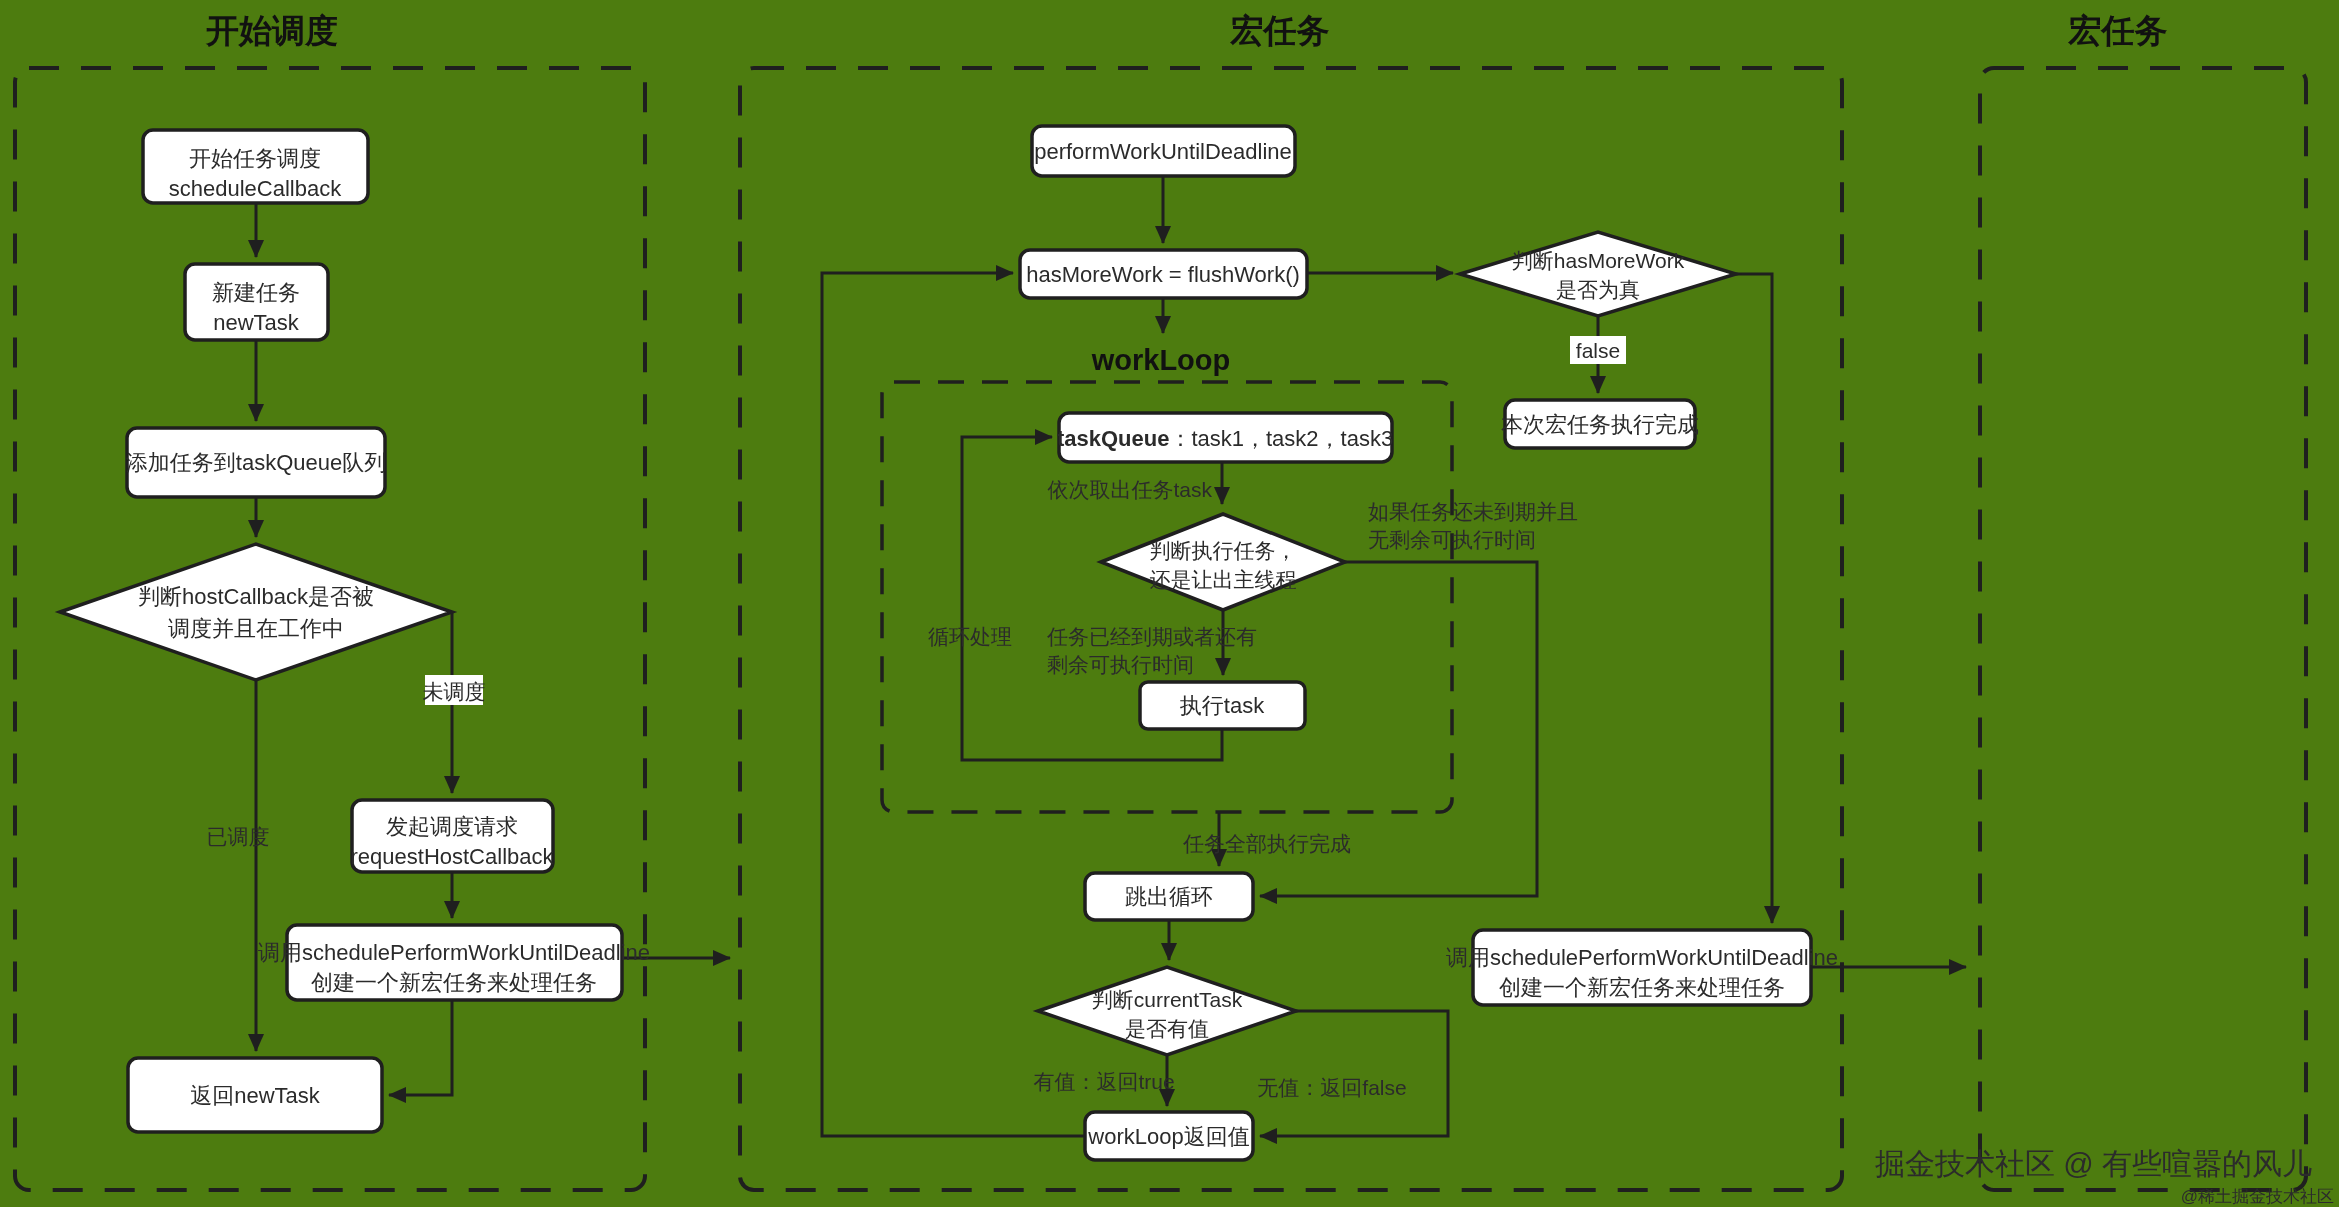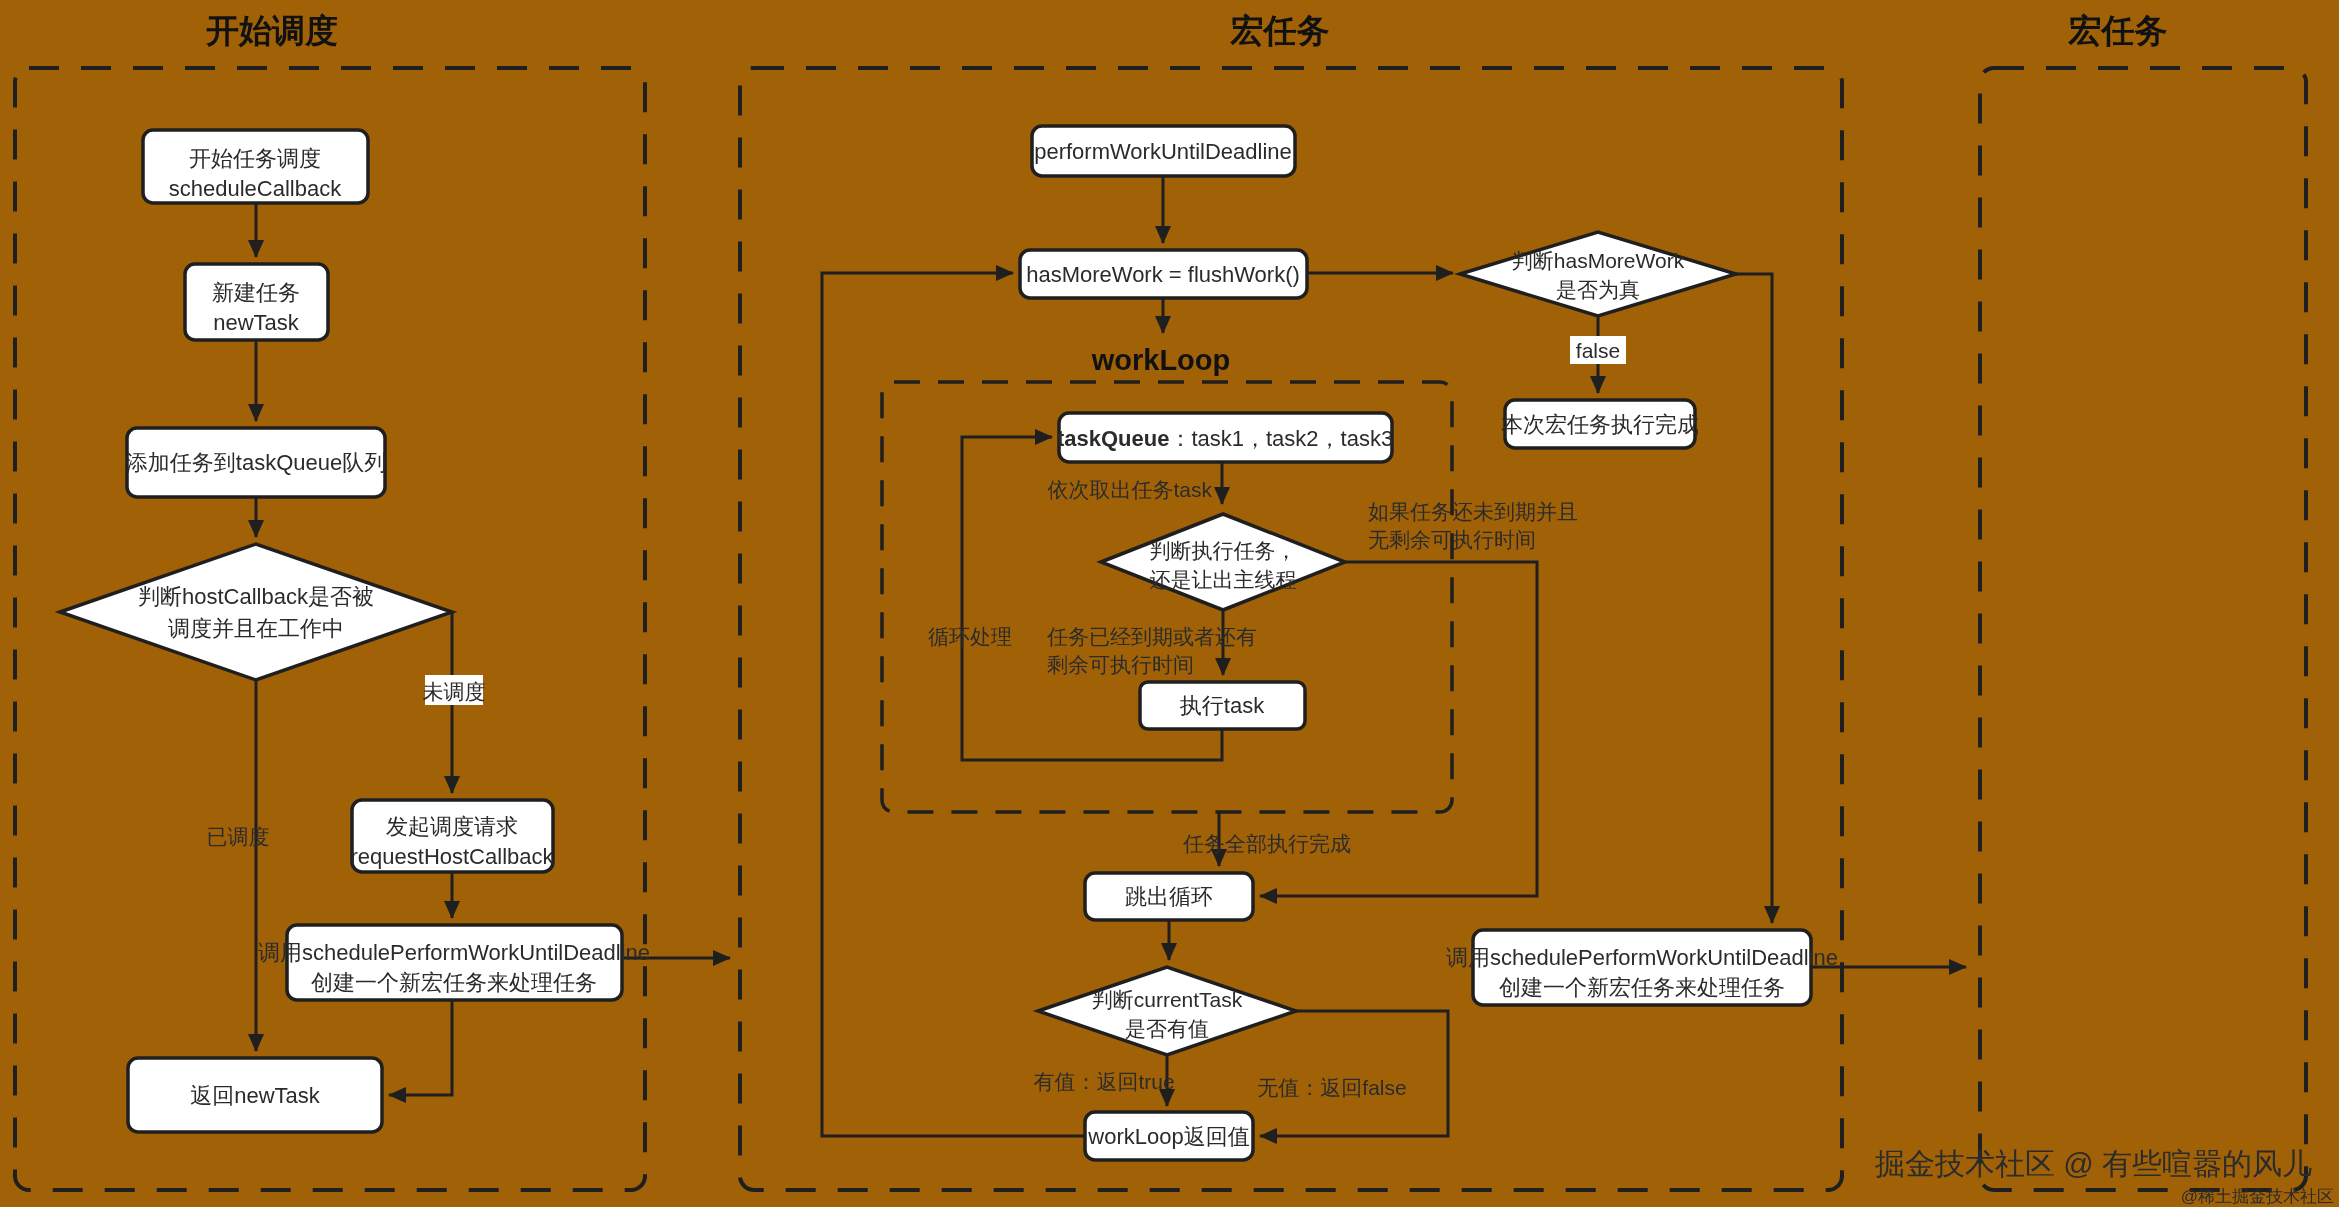--- a/index.html
+++ b/index.html
@@ -1,17 +1,17 @@
 <!DOCTYPE html>
 <html><head>
 <meta charset="utf-8">
 <style>
   html, body { margin: 0; padding: 0; background: #ffffff; }
   body { font-family: "Liberation Sans", "DejaVu Sans", sans-serif; }
-  .stage { width: 2339px; height: 1207px; position: relative; background: #a16207; }
+  .stage { width: 2339px; height: 1207px; position: relative; background: #4d7c0f; }
   svg { display: block; }
 
   .container-box { fill: none; stroke: #1f1f1f; stroke-width: 4; stroke-dasharray: 30 22; }
   .workloop-box  { fill: none; stroke: #1f1f1f; stroke-width: 3.5; stroke-dasharray: 26 18; }
   .node-rect { fill: #ffffff; stroke: #1f1f1f; stroke-width: 3.5; }
   .diamond   { fill: #ffffff; stroke: #1f1f1f; stroke-width: 3.5; }
   .edge { fill: none; stroke: #1f1f1f; stroke-width: 3; marker-end: url(#arrow); }
 
   text { fill: #2b2b2b; }
   .node-text  { font-size: 22px; text-anchor: middle; }

